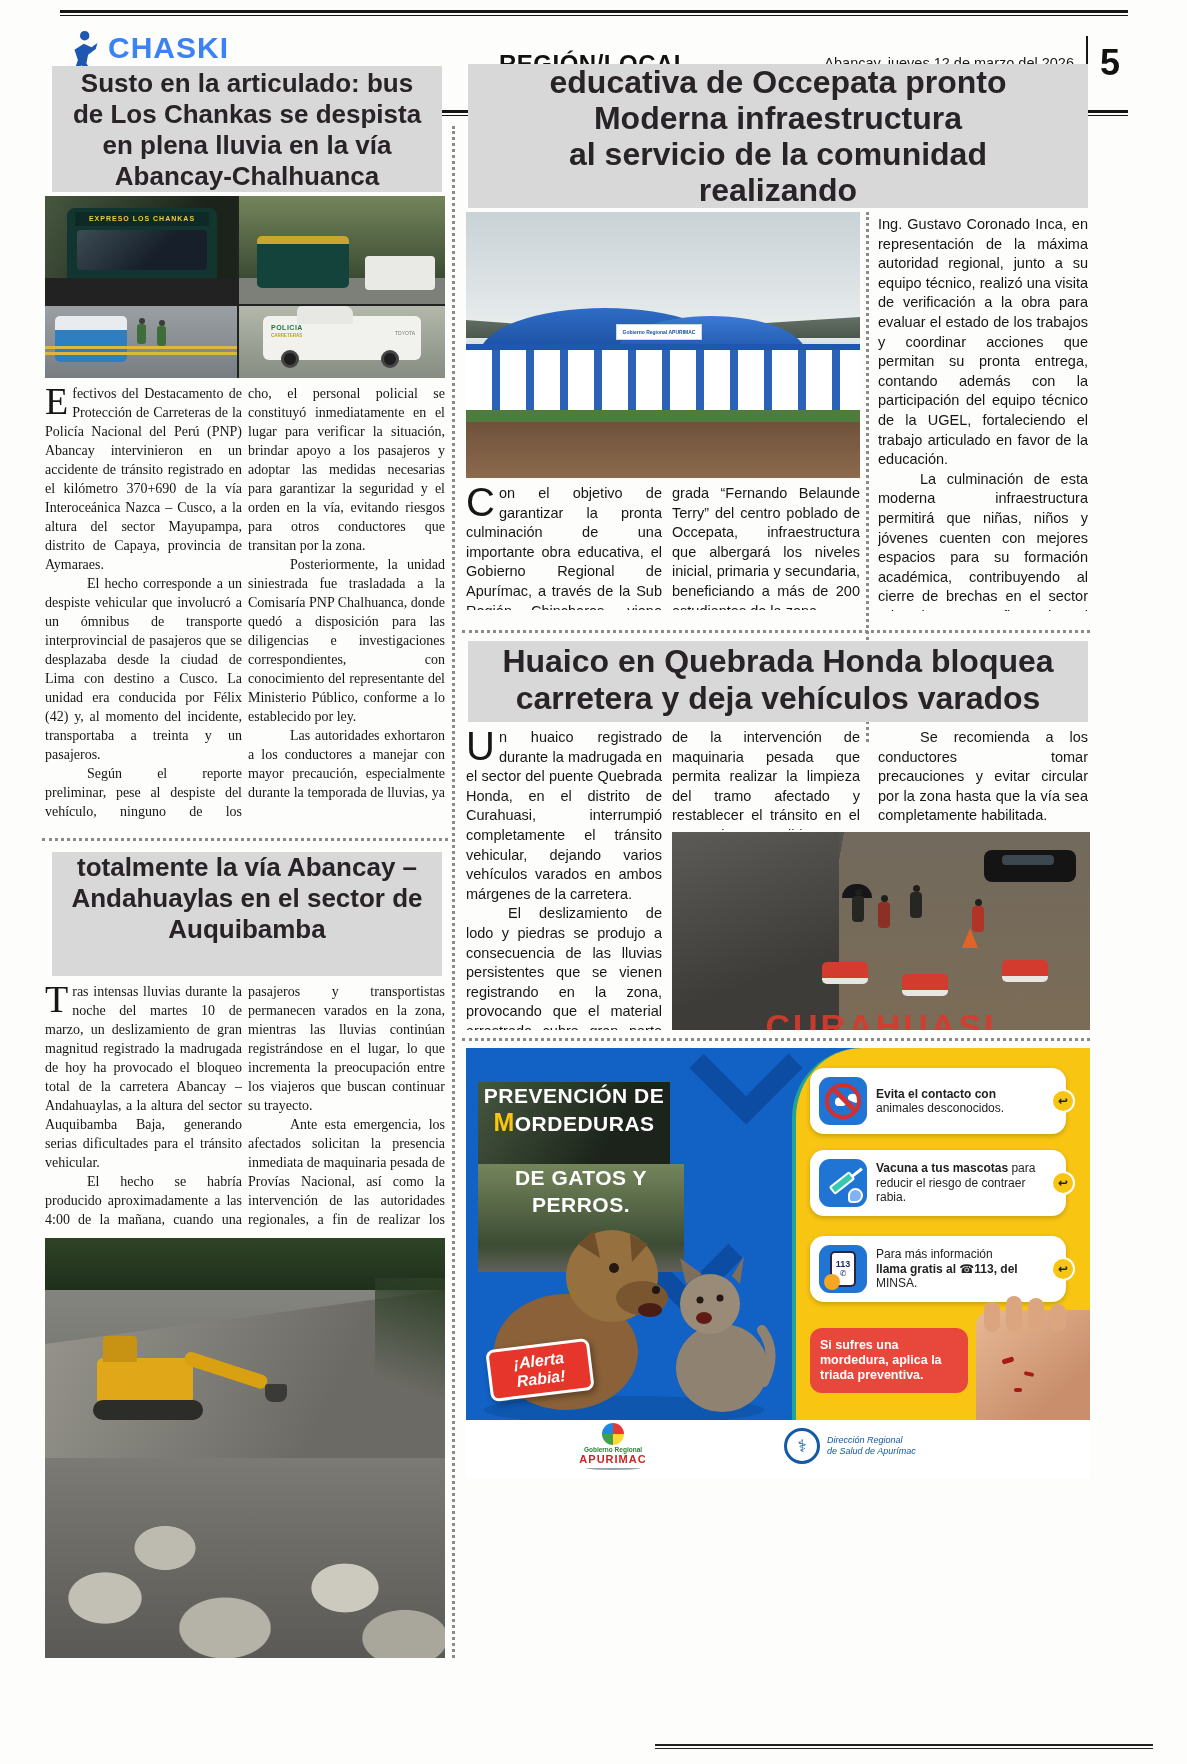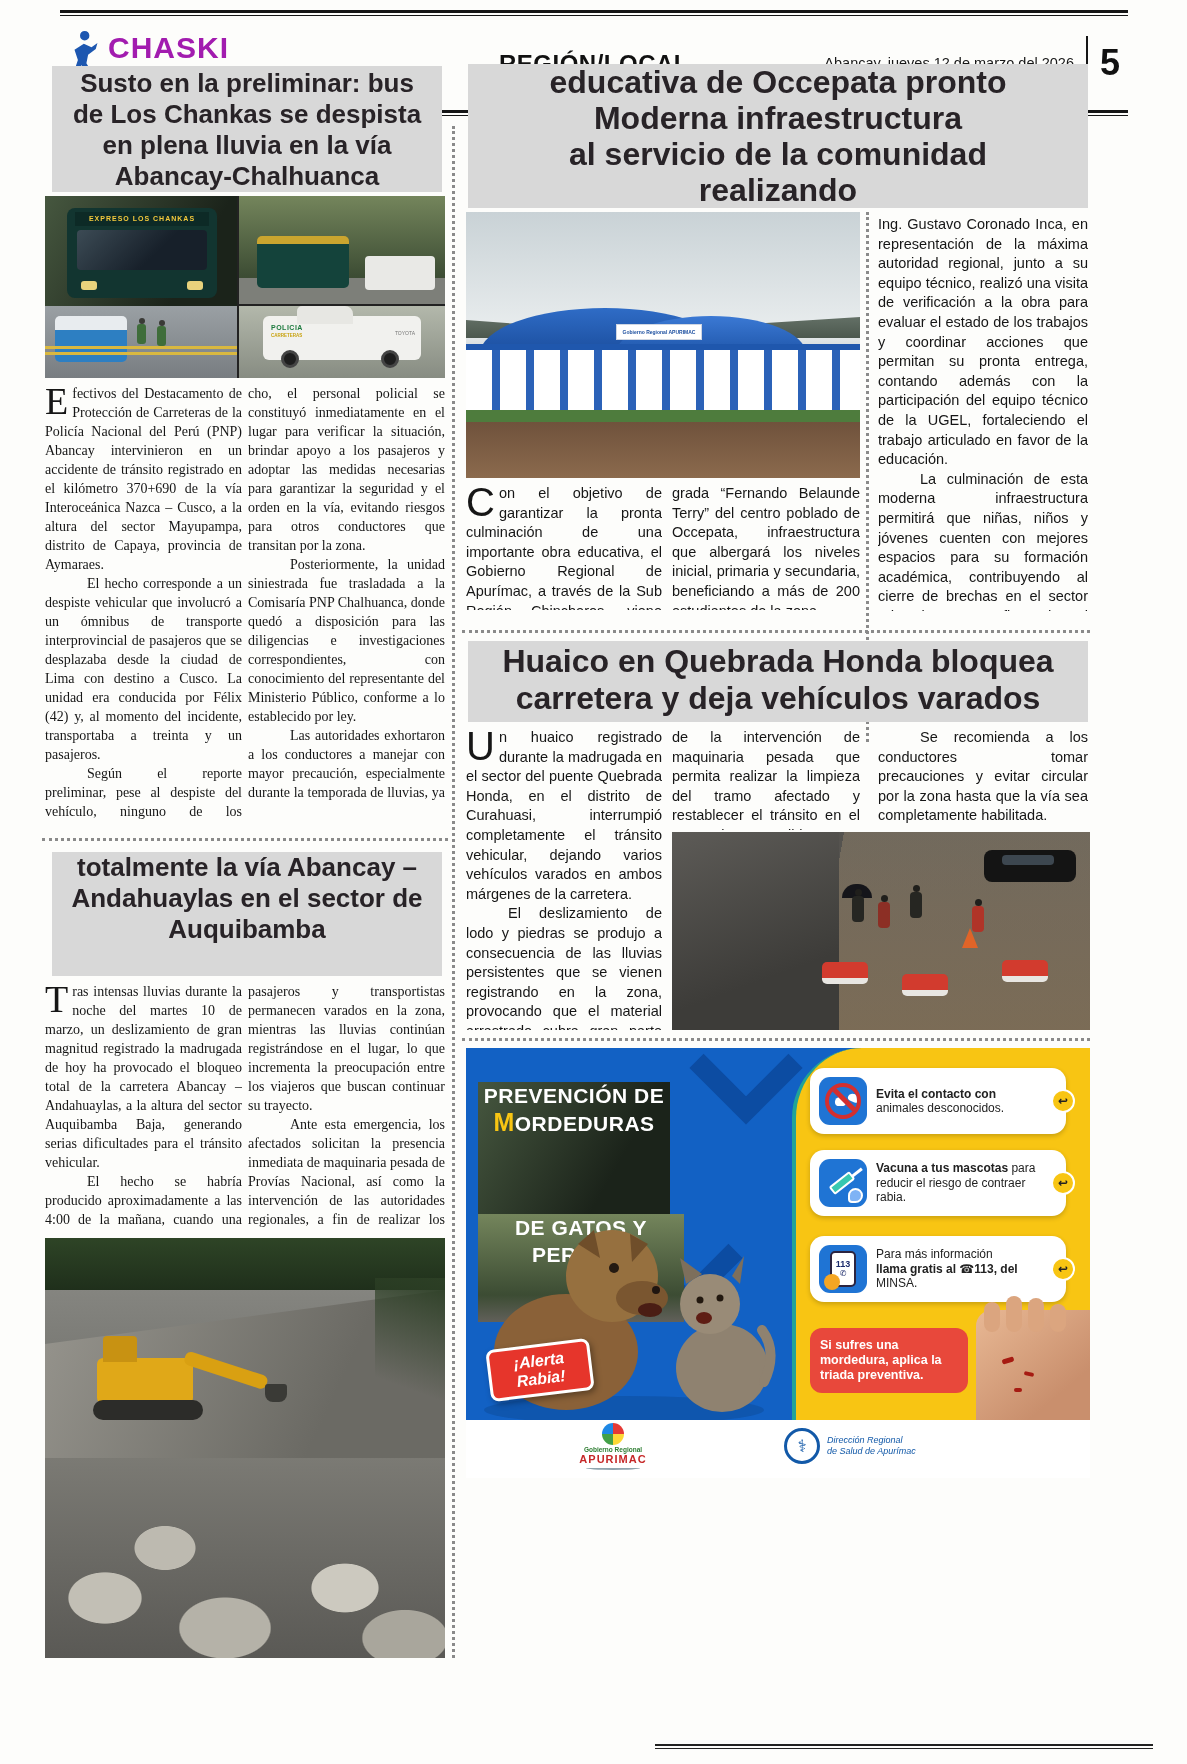--- a/index.html
+++ b/index.html
@@ -5,21 +5,21 @@
   * { margin:0; padding:0; box-sizing:border-box; }
   body { background:#888; font-family:"Liberation Sans","DejaVu Sans",sans-serif; }
   .page { position:relative; width:1187px; height:1764px; background:#fdfdfb; margin:0 auto; overflow:hidden; color:#141414; }
 
   
   .rule { position:absolute; border-top:3px solid #161616; border-bottom:1px solid #161616; height:6px; }
   .hdr-rule-top { left:60px; top:10px; width:1068px; }
   .hdr-rule-bot { left:60px; top:110px; width:1068px; }
   .hdr { position:absolute; left:60px; top:22px; width:1068px; height:84px; }
   .brand { position:absolute; left:6px; top:6px; display:flex; align-items:center; gap:8px; }
-  .brand-txt .nm { font-size:30px; font-weight:bold; letter-spacing:1px; color:#a21caf; }
+  .brand-txt .nm { font-size:30px; font-weight:bold; letter-spacing:1px; color:#3b82f6; }
   .brand-txt .sb { font-size:12.5px; letter-spacing:.5px; color:#222; margin-top:2px; }
   .section-title { position:absolute; left:50%; transform:translateX(-50%); top:28px; font-size:24px; font-weight:bold; letter-spacing:.5px; color:#111; }
   .hdr-right { position:absolute; right:4px; top:14px; display:flex; align-items:center; gap:12px; }
   .hdr-date { font-size:14.5px; color:#181818; }
   .pg-sep { width:2px; height:54px; background:#161616; }
   .pg-no { font-size:36px; font-weight:bold; color:#111; padding-right:4px; }
 
   
   .dot-h { position:absolute; height:0; border-top:3px dotted #8a8a8a; }
   .dot-v { position:absolute; width:0; border-left:3px dotted #8a8a8a; }
@@ -54,21 +54,21 @@
   .occ-cB { left:672px; top:484px; width:188px; height:126px; }
   .occ-cC { left:878px; top:215px; width:210px; height:396px; }
   .hua-c1 { left:466px; top:728px; width:196px; height:302px; }
   .hua-c2 { left:672px; top:728px; width:188px; height:102px; }
   .hua-c3 { left:878px; top:728px; width:210px; height:102px; }
 
   
   .photo { position:absolute; overflow:hidden; }
   .ph-bus { left:45px; top:196px; width:400px; height:182px; background:#222; }
   .tile { position:absolute; overflow:hidden; }
-  .t1 { left:0; top:0; width:192px; height:132px; background:linear-gradient(120deg,#46573f,#1b231a 70%); }
+  .t1 { left:0; top:0; width:192px; height:82px; background:linear-gradient(120deg,#46573f,#1b231a 70%); }
   .bus-front { position:absolute; left:22px; top:12px; width:150px; height:90px; background:#123530; border-radius:8px; }
   .bus-banner { position:absolute; left:8px; top:4px; right:8px; height:14px; background:#0d2a26; color:#f3c93c; font-size:7px; font-weight:bold; text-align:center; line-height:14px; letter-spacing:1px; }
   .bus-glass { position:absolute; left:10px; top:22px; right:10px; height:40px; background:linear-gradient(135deg,#3c4b55,#17202a 60%); border-radius:4px; }
   .bus-light { position:absolute; bottom:8px; width:16px; height:9px; background:#e8d27c; border-radius:3px; }
   .t2 { left:194px; top:0; width:206px; height:108px; background:linear-gradient(#74855c,#3c4c33 75%,#61605a); }
   .t2 .road { position:absolute; left:0; bottom:0; width:100%; height:26px; background:#7d7f79; }
   .t2 .bus2 { position:absolute; left:18px; bottom:16px; width:92px; height:52px; background:#14433b; border-radius:5px; border-top:8px solid #caa52f; }
   .t2 .pk { position:absolute; right:10px; bottom:14px; width:70px; height:34px; background:#e9e9e6; border-radius:4px; }
   .t3 { left:0; top:110px; width:192px; height:72px; background:linear-gradient(#9aa0a4,#787d81); }
   .t3 .lane { position:absolute; left:0; width:100%; height:3px; background:#d9b840; }
@@ -191,21 +191,21 @@
   </div>
   <div class="rule hdr-rule-bot"></div>
 
   <div class="dot-v div-main-v"></div>
   <div class="dot-h div-left-h"></div>
   <div class="dot-v div-right-v"></div>
   <div class="dot-h div-r1"></div>
   <div class="dot-h div-r2"></div>
 
   <div class="hl hl-bus">
-      <p>Susto en la preliminar: bus</p>
+      <p>Susto en la articulado: bus</p>
       <p>de Los Chankas se despista</p>
       <p>en plena lluvia en la vía</p>
       <p>Abancay-Chalhuanca</p>
     </div>
 
   <div class="photo ph-bus">
     <div class="tile t1">
       <div class="bus-front">
         <div class="bus-banner">EXPRESO LOS CHANKAS</div>
         <div class="bus-glass"></div>
@@ -302,20 +302,21 @@
     <div class="hua-umb" style="left:170px; top:52px;"></div>
     <div class="hua-fig" style="left:180px; top:64px;"></div>
     <div class="hua-fig" style="left:206px; top:70px; background:#8c2f25;"></div>
     <div class="hua-fig" style="left:238px; top:60px;"></div>
     <div class="hua-fig" style="left:300px; top:74px; background:#b03428;"></div>
     <div class="hua-bar" style="left:150px; top:130px;"></div>
     <div class="hua-bar" style="left:230px; top:142px;"></div>
     <div class="hua-bar" style="left:330px; top:128px;"></div>
     <div class="hua-cone" style="left:290px; top:96px;"></div>
     <div class="hua-car"></div>
+    <div class="hua-wm">CURAHUASI</div>
   </div>
 
   <div class="hl hl-des">
       <p>totalmente la vía Abancay –</p>
       <p>Andahuaylas en el sector de</p>
       <p>Auquibamba</p>
     </div>
 
   <div class="col serif des-c1">
     <p><span class="dc">T</span><span>ras intensas lluvias durante la noche del martes 10 de marzo, un deslizamiento de gran magnitud registrado la madrugada de hoy ha provocado el bloqueo total de la carretera Abancay – Andahuaylas, a la altura del sector Auquibamba Baja, generando serias dificultades para el tránsito vehicular.</span></p>

